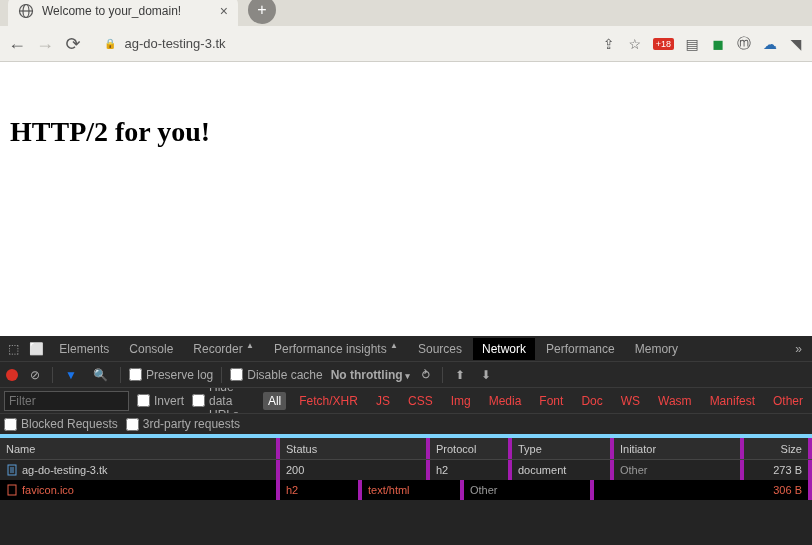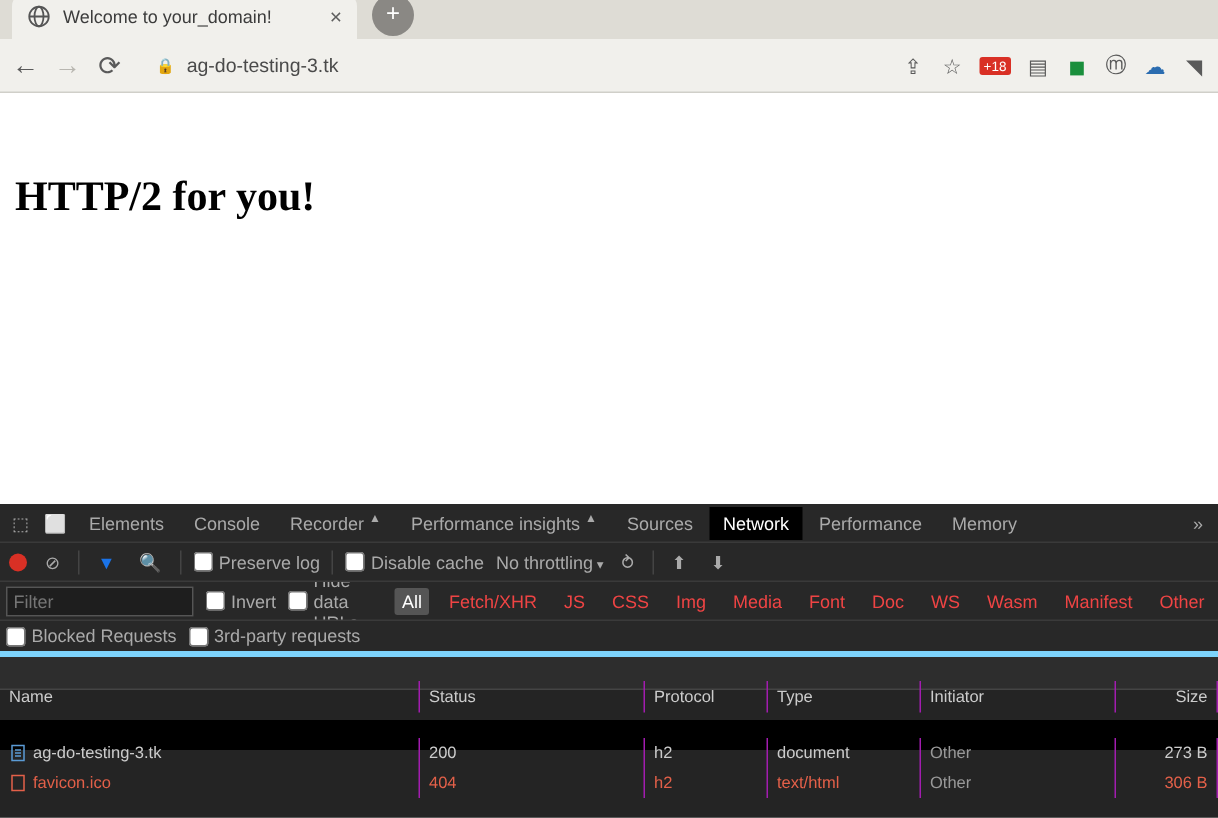--- a/index.html
+++ b/index.html
@@ -34,34 +34,34 @@
 .dt-tab sup { font-size: 8px; vertical-align: super; }
 .dt-icon { color: #aaa; padding: 0 4px; cursor: pointer; font-size: 12px; }
 .dt-more { color: #aaa; margin-left: auto; padding: 0 6px; }
 
 .dt-toolbar { display: flex; align-items: center; height: 26px; border-bottom: 1px solid #3a3a3a; padding: 0 6px; gap: 8px; }
 .dt-toolbar .sep { width: 1px; height: 16px; background: #444; }
 .record-dot { width: 12px; height: 12px; border-radius: 50%; background: #d93025; }
 .funnel.active { color: #1a73e8; }
 .checkbox { display: flex; align-items: center; gap: 4px; color: #aaa; }
 .checkbox input { accent-color: #555; }
-.throttle { color: #aaa; }
+.throttle { color: #aaa; font-weight: bold; }
 .throttle::after { content: " ▾"; font-size: 9px; }
 
 .dt-filterbar { display: flex; align-items: center; height: 26px; border-bottom: 1px solid #3a3a3a; padding: 0 4px; gap: 8px; flex-wrap: nowrap; overflow: hidden; }
 .filter-input { background: #1e1e1e; border: 1px solid #555; color: #ccc; height: 20px; width: 125px; padding: 0 4px; font-size: 12px; }
 .type-chip { color: #ef4444; padding: 2px 5px; cursor: pointer; white-space: nowrap; }
 .type-chip.active { background: #555; color: #fff; border-radius: 2px; }
 
 .dt-filterbar2 { display: flex; height: 24px; border-bottom: 4px solid #7dd3fc; padding: 0 4px; gap: 8px; }
 
 
 .net-table { flex: 1; background: #242424; overflow: auto; }
 .net-header { display: flex; background: #2d2d2d; border-bottom: 1px solid #444; height: 22px; align-items: center; font-size: 11px; color: #ccc; }
-.net-header > div, .net-row > div { padding: 0 6px; border-right: 1px solid #a21caf; height: 100%; display: flex; align-items: center; overflow: hidden; white-space: nowrap; margin-top: 32px; }
+.net-header > div, .net-row > div { padding: 0 6px; border-right: 4px solid #a21caf; height: 100%; display: flex; align-items: center; overflow: hidden; white-space: nowrap; }
 .col-name { width: 280px; }
 .col-status { width: 150px; }
 .col-protocol { width: 82px; }
 .col-type { width: 102px; }
 .col-initiator { width: 130px; }
 .col-size { flex: 1; justify-content: flex-end; border-right: none; }
 .net-row { display: flex; height: 20px; font-size: 11px; color: #ccc; }
 .net-row.odd { background: #000000; }
 .net-row.error { color: #e36049; }
 .net-row .col-initiator { color: #999; }
@@ -205,20 +205,19 @@
       <div class="col-initiator">Other</div>
       <div class="col-size">273 B</div>
     </div>
     <div class="net-row odd error">
       <div class="col-name">
           <svg class="file-icon" viewBox="0 0 12 12">
             <rect x="2" y="1" width="8" height="10" fill="none" stroke="#e36049" stroke-width="1"></rect>
           </svg>
           <span>favicon.ico</span>
         </div>
-      <div class="col-status">404</div>
       <div class="col-protocol">h2</div>
       <div class="col-type">text/html</div>
       <div class="col-initiator">Other</div>
       <div class="col-size">306 B</div>
     </div>
   </div>
 </div>
 
 </body></html>

